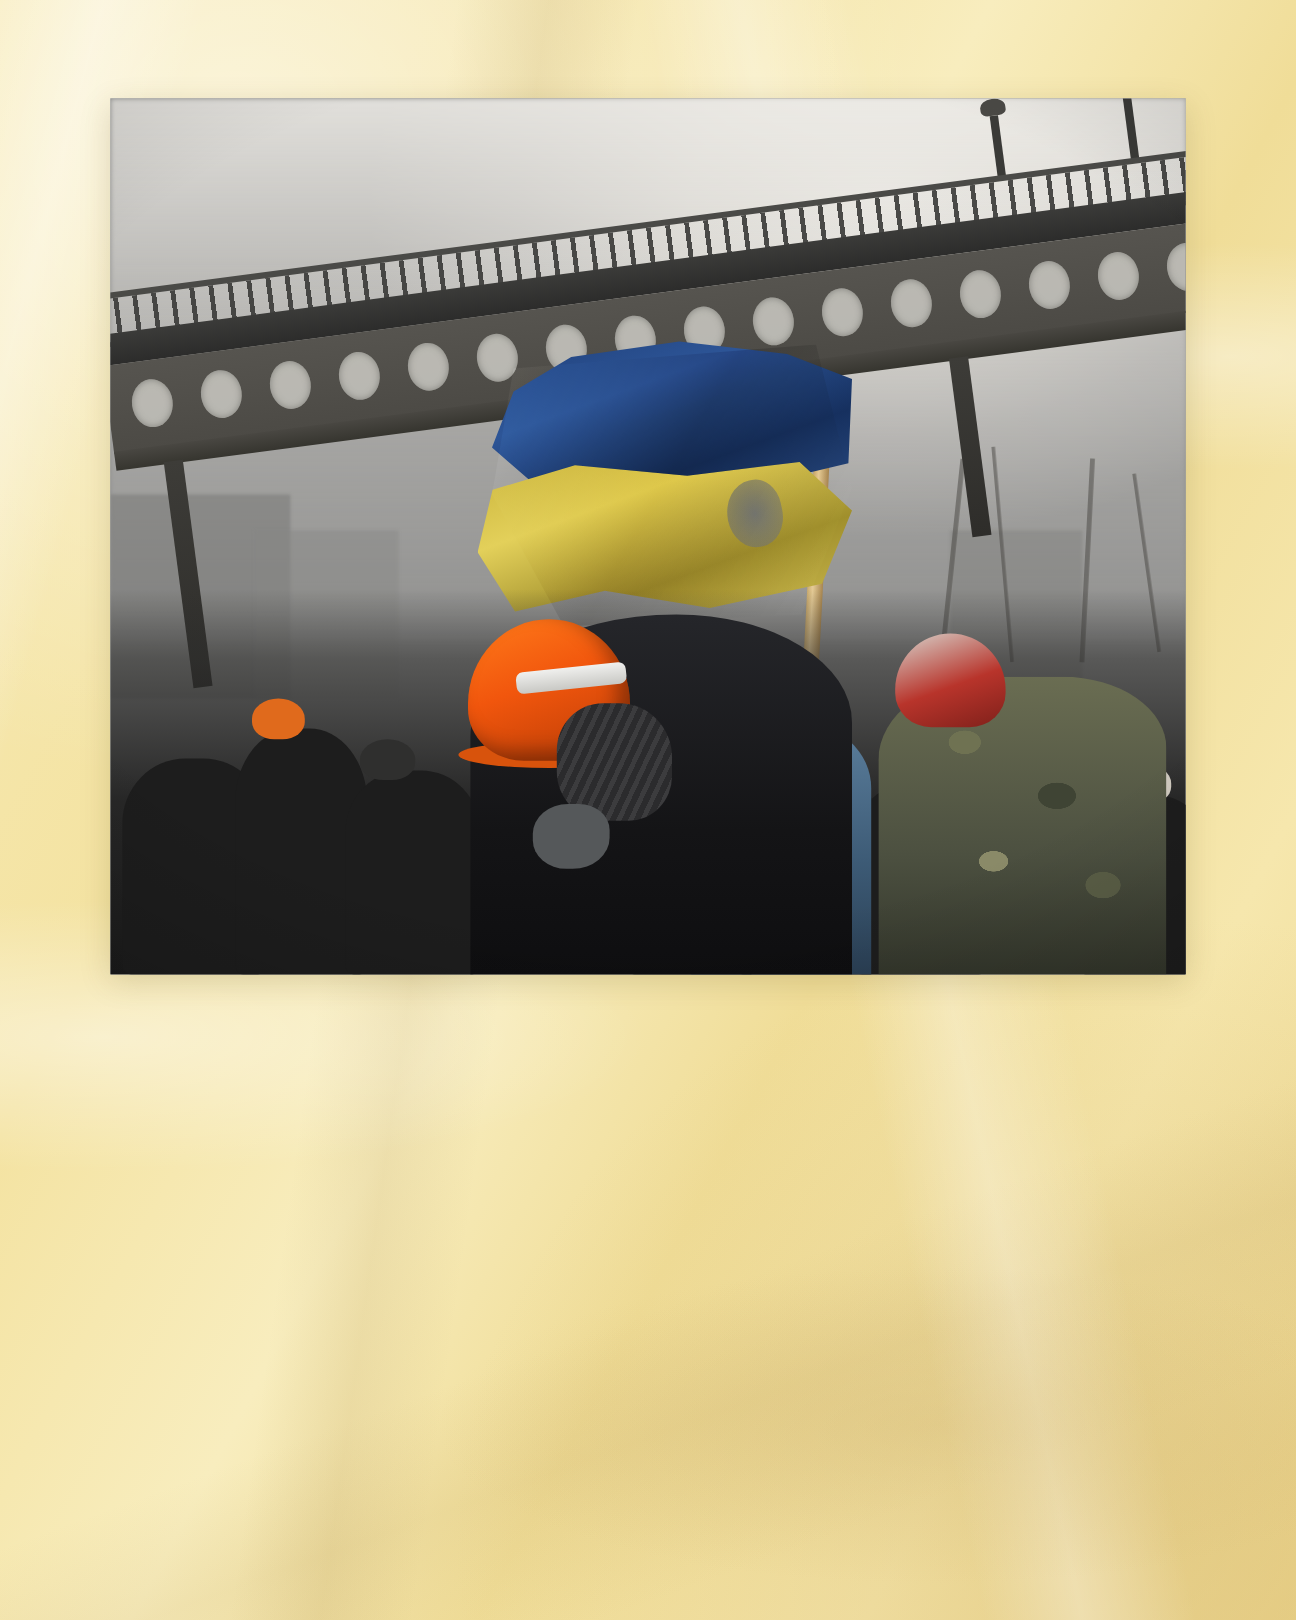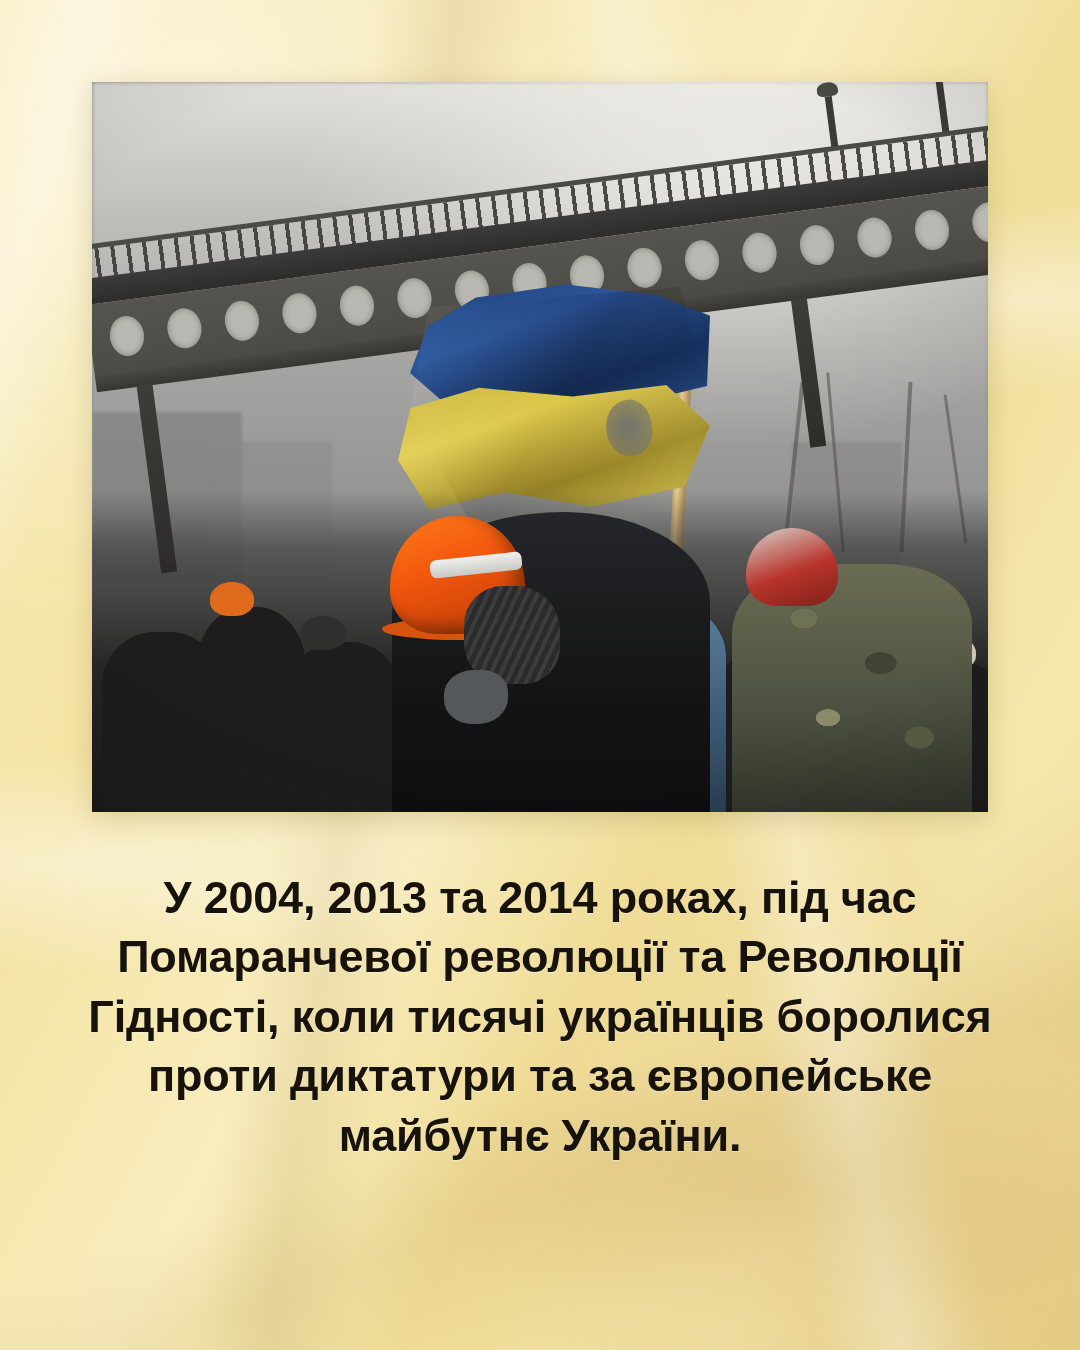--- a/index.html
+++ b/index.html
@@ -417,14 +417,13 @@
         <div class="main-helmet"></div>
         <div class="reflector"></div>
         <div class="beanie"></div>
         <div class="mask"></div>
       </div>
 
       <div class="grain"></div>
     </div>
   </div>
 
-  <div class="caption">У 2004, 2013 та 2014 роках, під час Помаранчевої революції та Революції Гідності, коли тисячі українців боролися проти диктатури та за європейське майбутнє України.</div>
 </div>
 
 </body></html>

